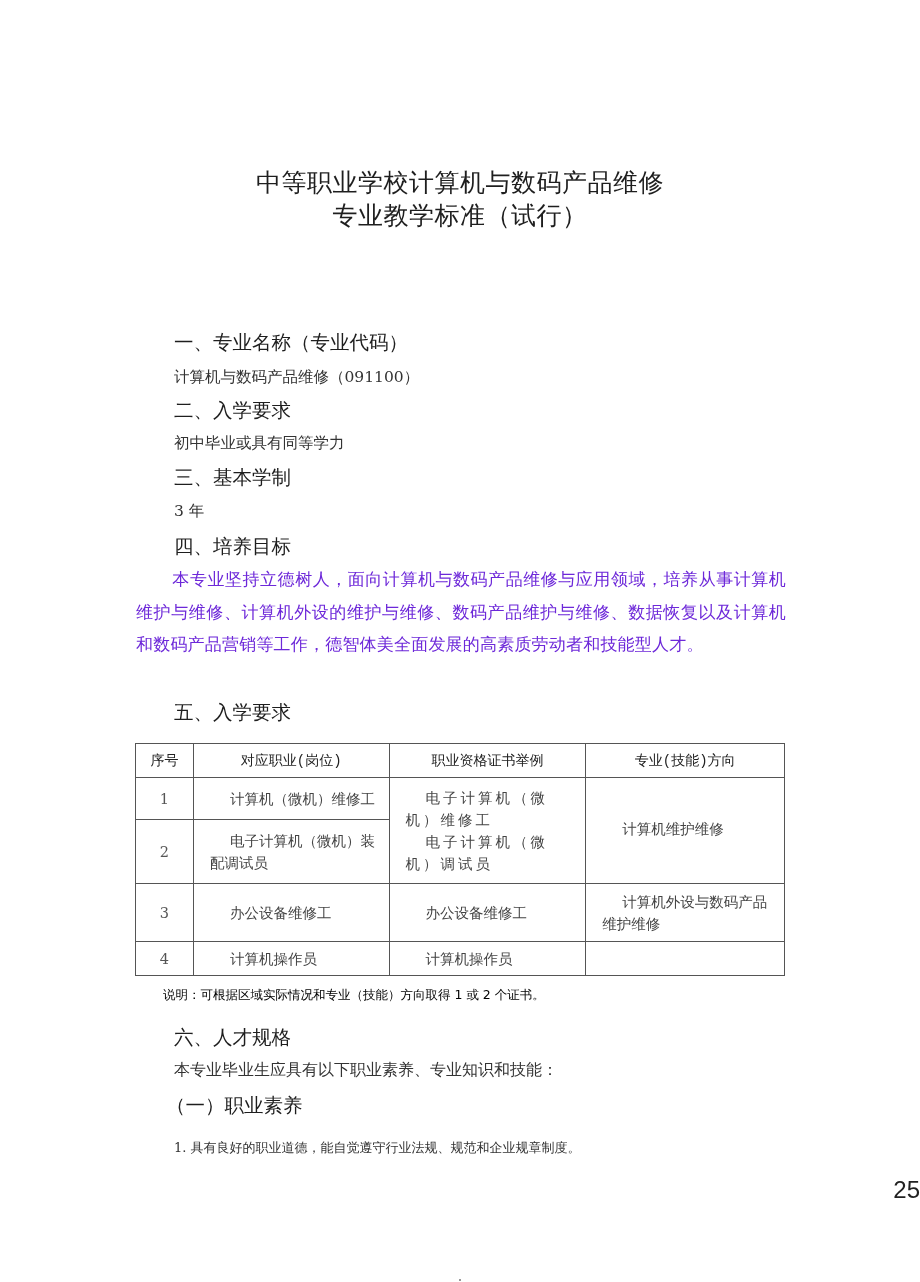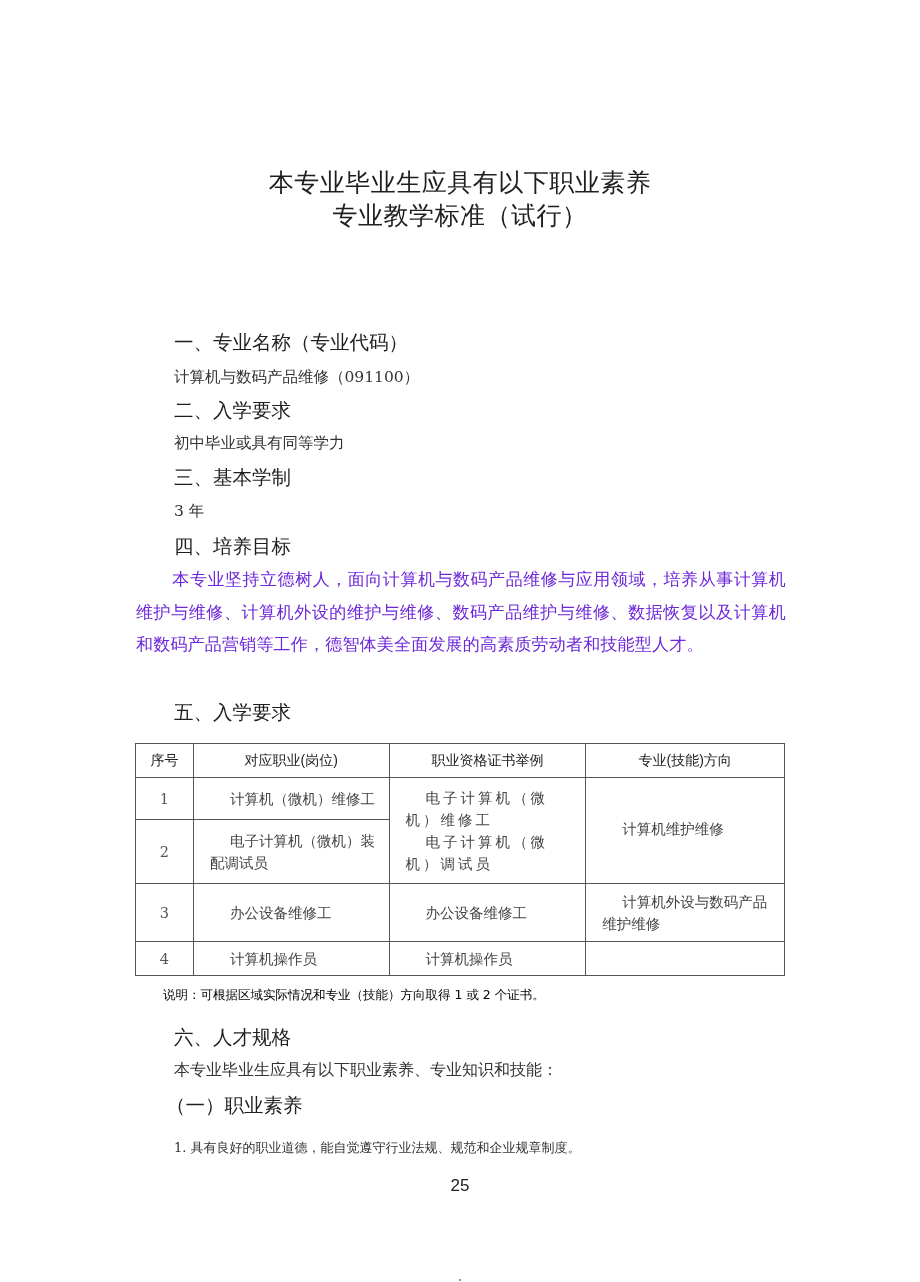--- a/index.html
+++ b/index.html
@@ -15,40 +15,40 @@
     .h { position: absolute; left: 174px; font-family: "DejaVu Sans", "Liberation Sans", sans-serif; font-size: 19.5px; color: #1e1e1e; }
     .t { position: absolute; left: 174px; font-size: 15.5px; color: #333; }
 
     .para { position: absolute; left: 136px; width: 650px; font-size: 17px; line-height: 32.6px; color: #6d28d9;
       text-align: justify; text-align-last: left; letter-spacing: 0.2px; }
     .para .indent { display: inline-block; width: 36px; }
 
     table.jobs { position: absolute; left: 135px; top: 743px; width: 650px; border-collapse: collapse;
       font-size: 14.5px; color: #444; }
     table.jobs td, table.jobs th { border: 1.3px solid #555; vertical-align: middle; }
-    table.jobs th { font-family: Liberation Sans, sans-serif; font-weight: normal; font-size: 14px;
+    table.jobs th { font-family: Liberation Mono, monospace; font-weight: normal; font-size: 14px;
       color: #222; height: 34px; text-align: center; }
     td.num { text-align: center; color: #555; }
     td.txt { padding: 2px 6px 2px 16px; line-height: 22px; }
     td.txt .ind { display: inline-block; width: 20px; }
     td.spread { letter-spacing: 3px; }
 
     .note { position: absolute; left: 163px; top: 987px; font-family: "DejaVu Sans", "Liberation Sans", sans-serif;
       font-size: 12.5px; color: #000000; }
 
-    .page-num { position: absolute; left: 0; width: 920px; top: 1176px; text-align: center;
-      font-family: "Liberation Sans", sans-serif; font-size: 17px; color: #222; }
+    .page-num { position: absolute; left: 0; width: 920px; top: 1176px; text-align: right;
+      font-family: "Liberation Sans", sans-serif; font-size: 24px; color: #222; }
     .dot { position: absolute; left: 459px; top: 1279px; width: 2px; height: 2px; background: #999; }
   </style>
 </head>
 <body>
 
 <div class="page">
 
-  <div class="title l1">本专业毕业生应具有以下职业素养</div>
+  <div class="title l1">中等职业学校计算机与数码产品维修</div>
   <div class="title l2">专业教学标准（试行）</div>
 
   <div class="h" style="top:329px">一、专业名称（专业代码）</div>
   <div class="t" style="top:367px">计算机与数码产品维修（091100）</div>
 
   <div class="h" style="top:397px">二、入学要求</div>
   <div class="t" style="top:433px">初中毕业或具有同等学力</div>
 
   <div class="h" style="top:464px">三、基本学制</div>
   <div class="t" style="top:501px">3 年</div>

